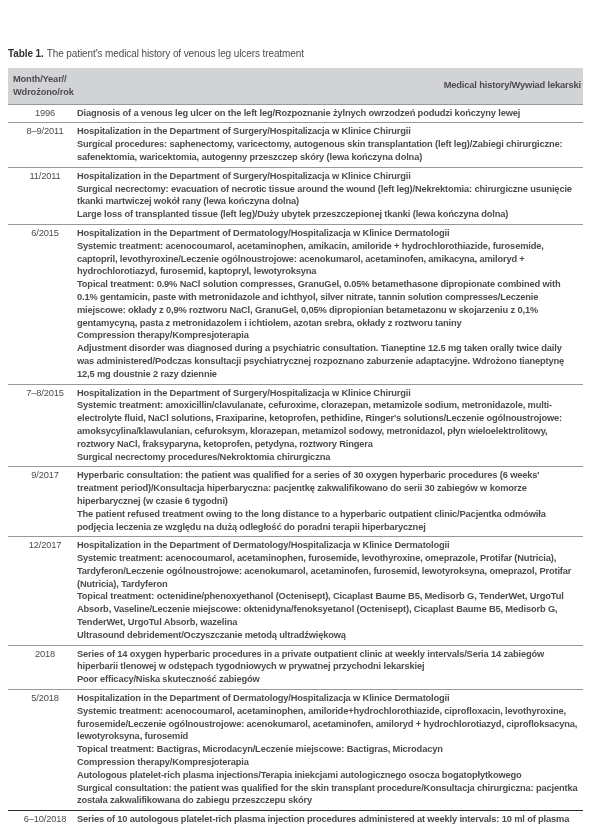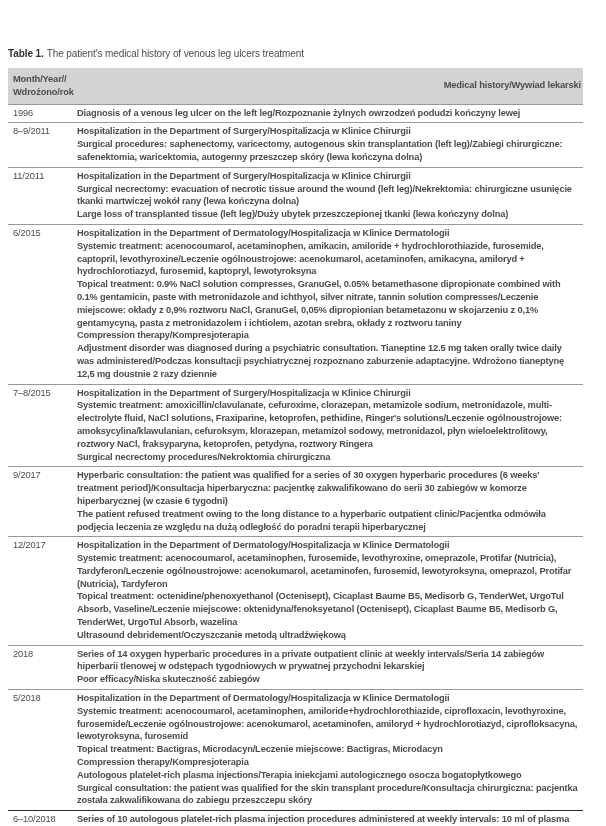--- a/index.html
+++ b/index.html
@@ -61,20 +61,21 @@
   th.col-history {
     text-align: right;
     vertical-align: middle;
   }
   tbody td {
     border-top: 1px solid var(--rule-color);
     padding: 2px 0 3px 0;
   }
   tbody td.date-cell {
     padding-left: 5px;
+    text-align: center;
   }
   tbody td.history-cell {
     padding-right: 2px;
     font-weight: bold;
   }
   
   tbody tr:nth-child(10) td {
     border-top: 1px solid var(--strong-rule-color);
   }
   .history-line { display: block; }
@@ -111,21 +112,21 @@
           <td class="history-cell">
             <div class="history-line">Hospitalization in the Department of Surgery/Hospitalizacja w Klinice Chirurgii</div>
             <div class="history-line">Surgical procedures: saphenectomy, varicectomy, autogenous skin transplantation (left leg)/Zabiegi chirurgiczne: safenektomia, waricektomia, autogenny przeszczep skóry (lewa kończyna dolna)</div>
           </td>
         </tr>
         <tr>
           <td class="date-cell">11/2011</td>
           <td class="history-cell">
             <div class="history-line">Hospitalization in the Department of Surgery/Hospitalizacja w Klinice Chirurgii</div>
             <div class="history-line">Surgical necrectomy: evacuation of necrotic tissue around the wound (left leg)/Nekrektomia: chirurgiczne usunięcie tkanki martwiczej wokół rany (lewa kończyna dolna)</div>
-            <div class="history-line">Large loss of transplanted tissue (left leg)/Duży ubytek przeszczepionej tkanki (lewa kończyny dolna)</div>
+            <div class="history-line">Large loss of transplanted tissue (left leg)/Duży ubytek przeszczepionej tkanki (lewa kończyna dolna)</div>
           </td>
         </tr>
         <tr>
           <td class="date-cell">6/2015</td>
           <td class="history-cell">
             <div class="history-line">Hospitalization in the Department of Dermatology/Hospitalizacja w Klinice Dermatologii</div>
             <div class="history-line">Systemic treatment: acenocoumarol, acetaminophen, amikacin, amiloride + hydrochlorothiazide, furosemide, captopril, levothyroxine/Leczenie ogólnoustrojowe: acenokumarol, acetaminofen, amikacyna, amiloryd + hydrochlorotiazyd, furosemid, kaptopryl, lewotyroksyna</div>
             <div class="history-line">Topical treatment: 0.9% NaCl solution compresses, GranuGel, 0.05% betamethasone dipropionate combined with 0.1% gentamicin, paste with metronidazole and ichthyol, silver nitrate, tannin solution compresses/Leczenie miejscowe: okłady z 0,9% roztworu NaCl, GranuGel, 0,05% dipropionian betametazonu w skojarzeniu z 0,1% gentamycyną, pasta z metronidazolem i ichtiolem, azotan srebra, okłady z roztworu taniny</div>
             <div class="history-line">Compression therapy/Kompresjoterapia</div>
             <div class="history-line">Adjustment disorder was diagnosed during a psychiatric consultation. Tianeptine 12.5 mg taken orally twice daily was administered/Podczas konsultacji psychiatrycznej rozpoznano zaburzenie adaptacyjne. Wdrożono tianeptynę 12,5 mg doustnie 2 razy dziennie</div>

